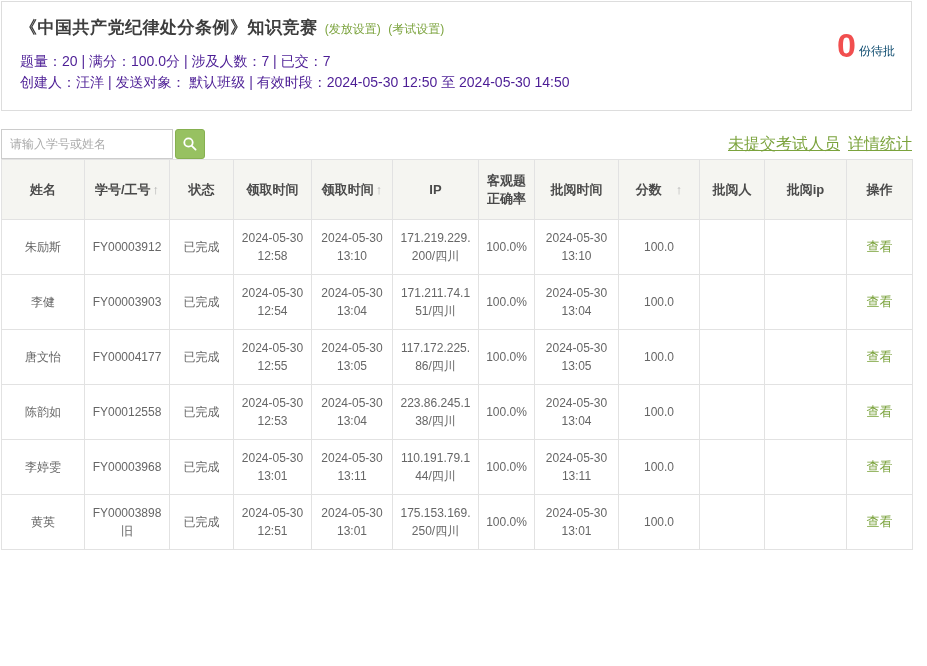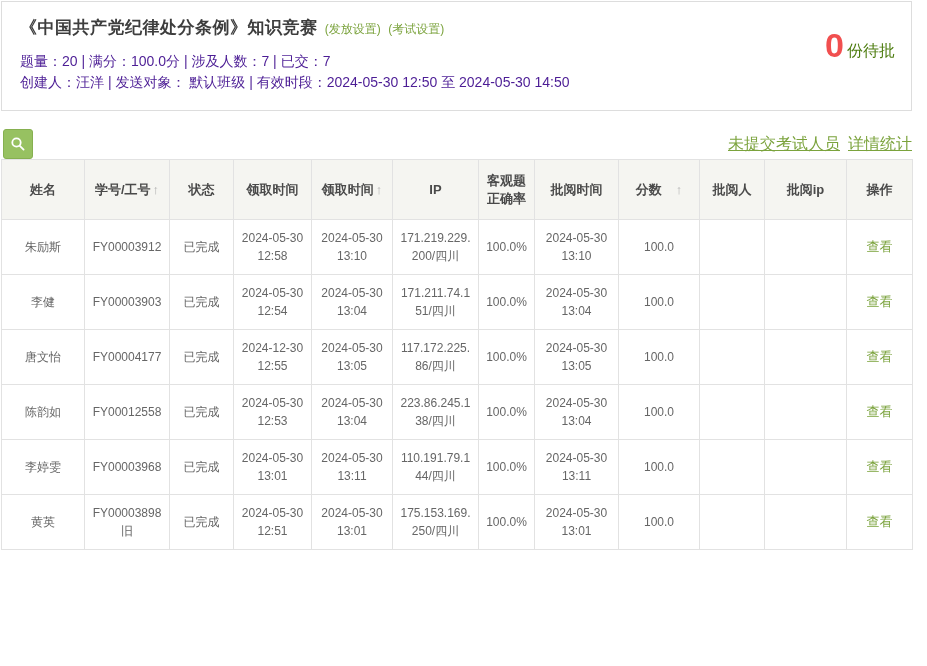--- a/index.html
+++ b/index.html
@@ -41,21 +41,21 @@
     top: 26px;
     display: flex;
     align-items: center;
   }
   .pending-count {
     font-size: 34px;
     font-weight: bold;
     color: var(--alert, #f14f4f);
     line-height: 1;
   }
-  .pending-label { font-size: 16px; color: #4d7c0f; margin-left: 3px; margin-top: 12px; }
+  .pending-label { font-size: 12px; color: #0c4a6e; margin-left: 3px; margin-top: 12px; }
 
   
   .toolbar {
     margin-top: 18px;
     width: 911px;
     height: 30px;
     display: flex;
     align-items: center;
   }
   .search-input {
@@ -145,20 +145,21 @@
     </div>
     <div class="stats-line">题量：20 | 满分：100.0分 | 涉及人数：7 | 已交：7</div>
     <div class="stats-line">创建人：汪洋 | 发送对象： 默认班级  | 有效时段：2024-05-30 12:50 至 2024-05-30 14:50</div>
     <div class="pending-box">
       <span class="pending-count">0</span>
       <span class="pending-label">份待批</span>
     </div>
   </div>
 
   <div class="toolbar">
+    <input class="search-input" type="text" placeholder="请输入学号或姓名" style="">
     <button class="search-btn">
       <span style="display:flex;">
         <svg width="16" height="16" viewBox="0 0 16 16">
           <circle cx="6.5" cy="6.5" r="4.2" fill="none" stroke="#fff" stroke-width="1.8"></circle>
           <line x1="9.8" y1="9.8" x2="13.6" y2="13.6" stroke="#fff" stroke-width="1.8" stroke-linecap="round"></line>
         </svg>
       </span>
     </button>
     <div class="toolbar-spacer"></div>
     <a class="toolbar-link">未提交考试人员</a>
@@ -222,21 +223,21 @@
         <td>2024-05-30 13:04</td>
         <td>100.0</td>
         <td></td>
         <td></td>
         <td><a class="view-link">查看</a></td>
       </tr>
       <tr>
         <td>唐文怡</td>
         <td>FY00004177</td>
         <td>已完成</td>
-        <td>2024-12-30 12:55</td>
+        <td>2024-05-30 12:55</td>
         <td>2024-05-30 13:05</td>
         <td class="ip-cell">117.172.225.86/四川</td>
         <td>100.0%</td>
         <td>2024-05-30 13:05</td>
         <td>100.0</td>
         <td></td>
         <td></td>
         <td><a class="view-link">查看</a></td>
       </tr>
       <tr>

